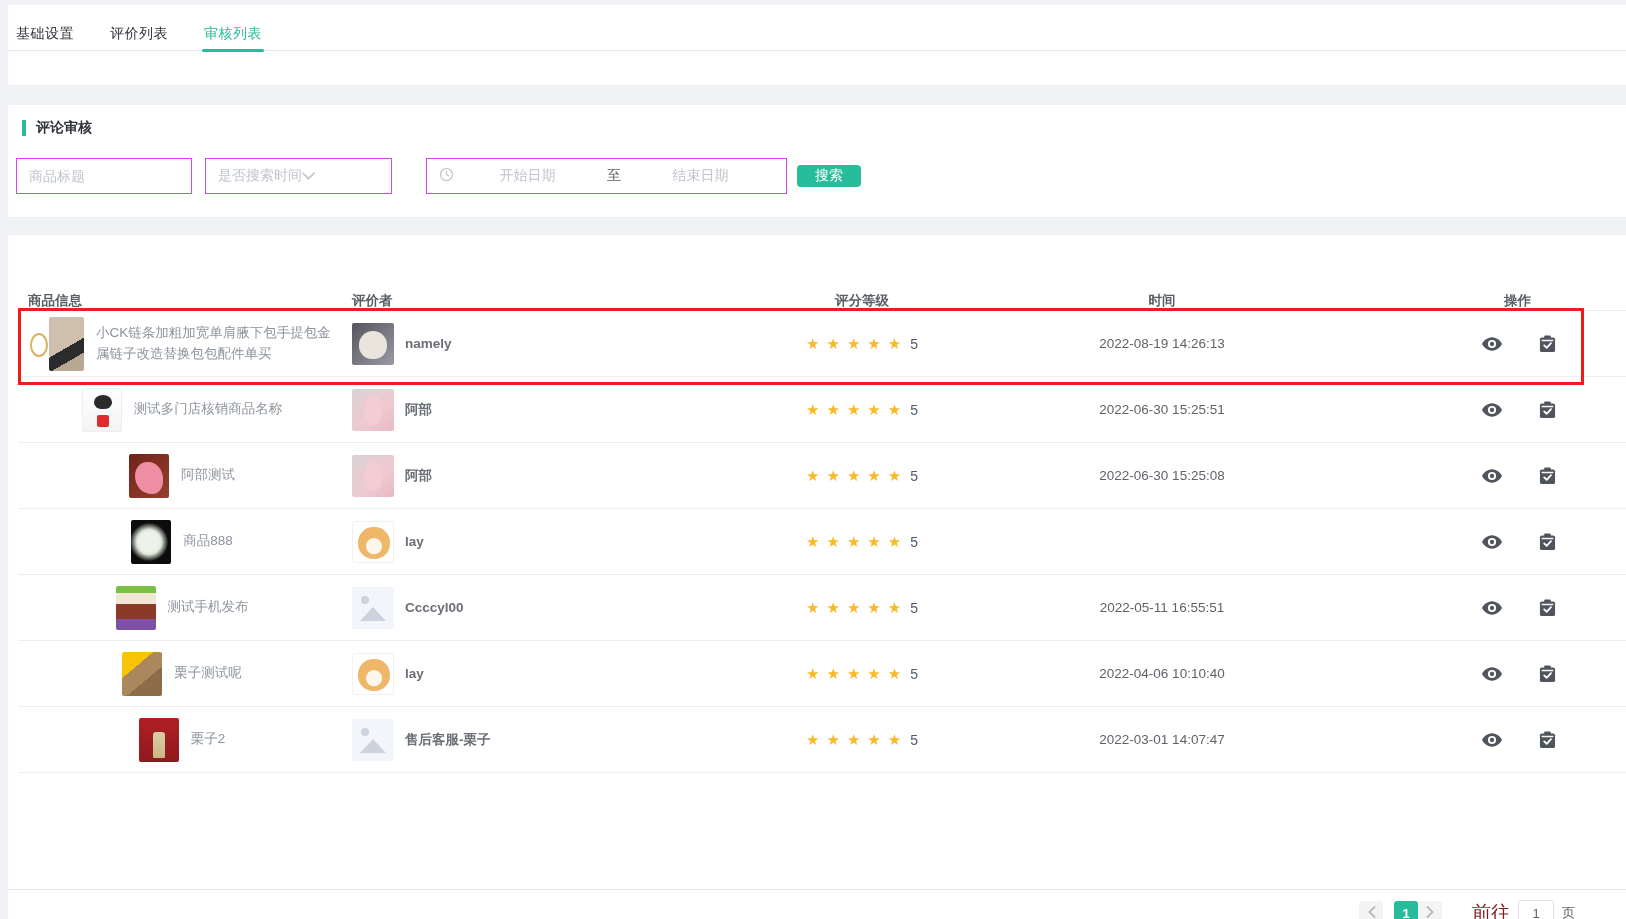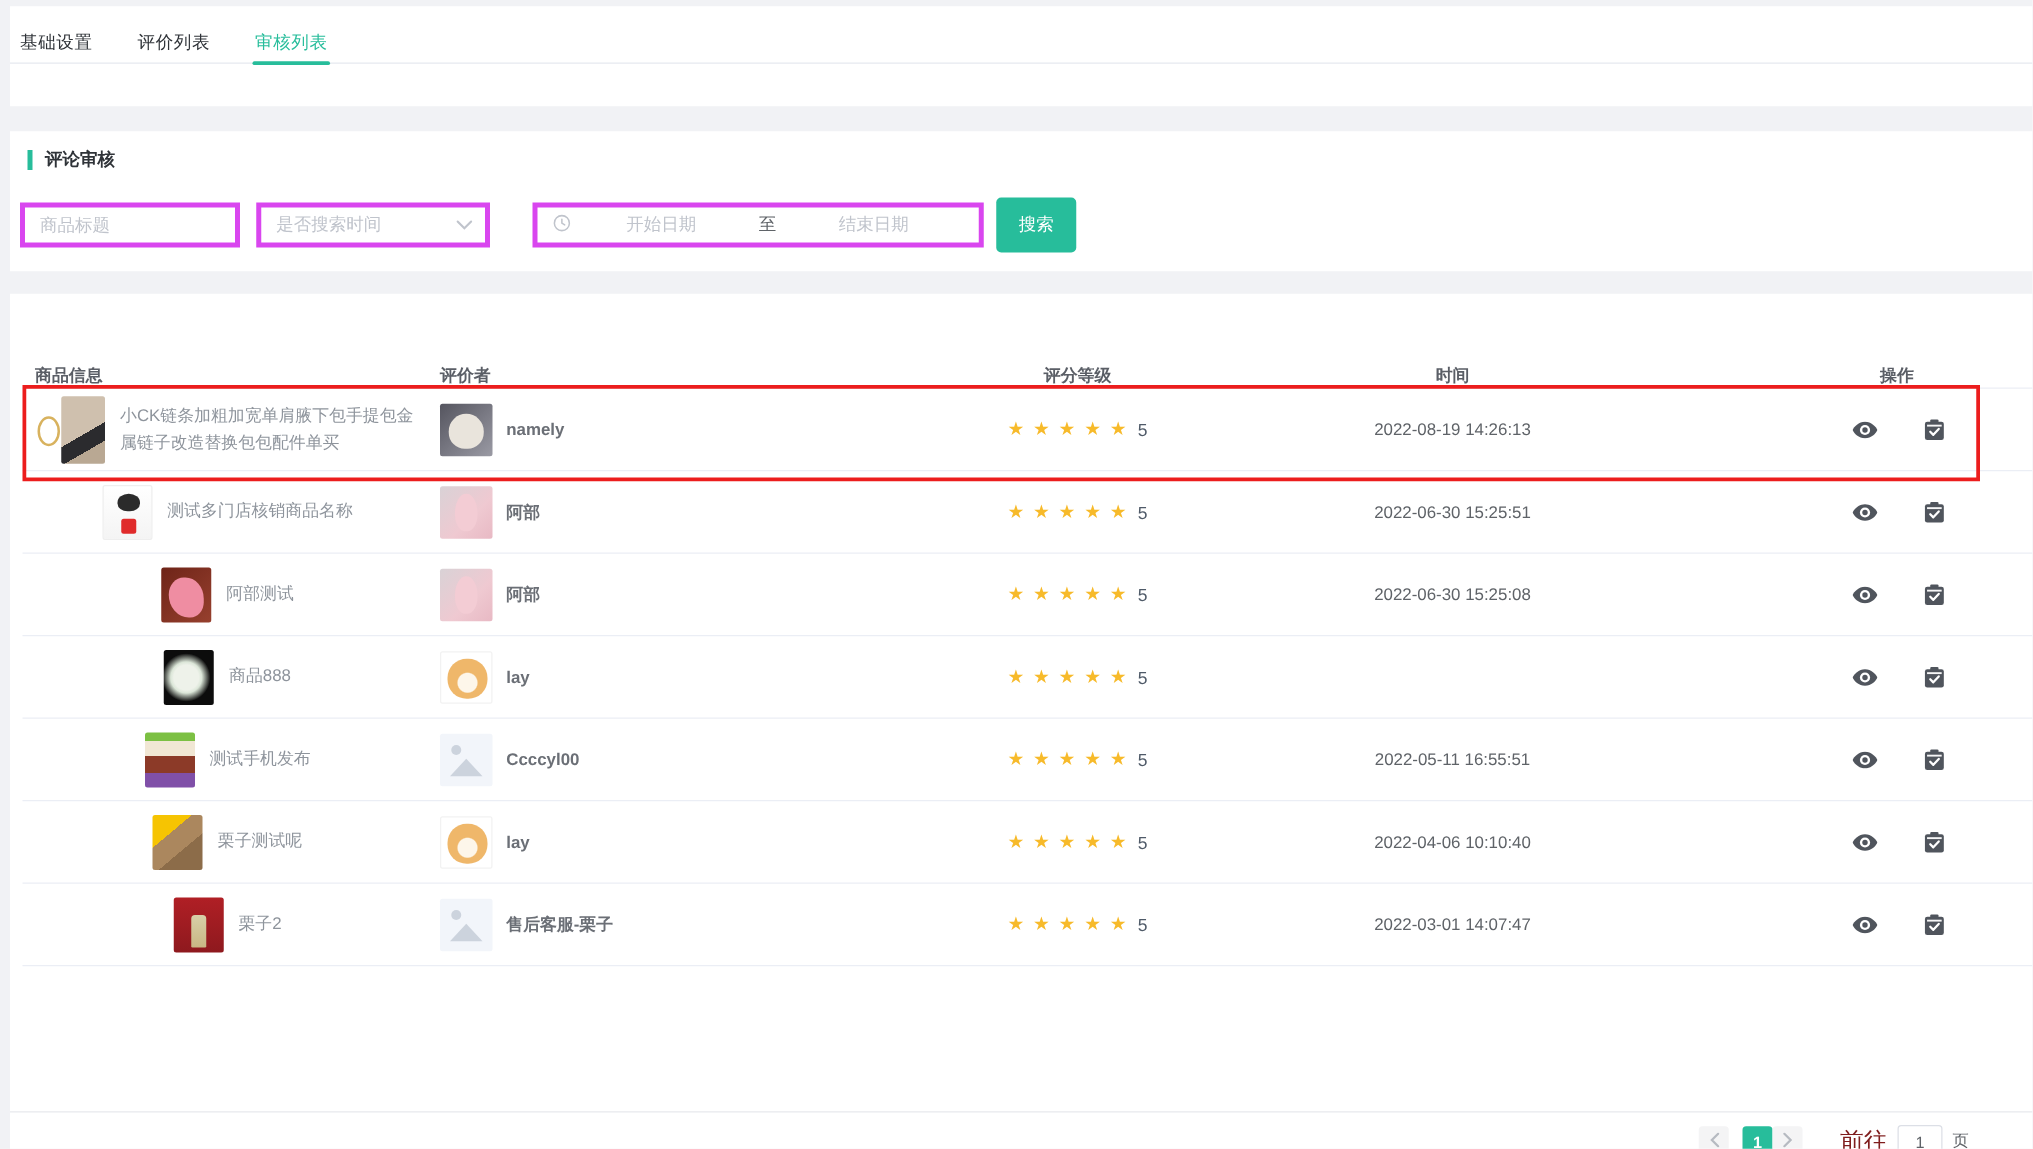--- a/index.html
+++ b/index.html
@@ -16,32 +16,32 @@
   .tab.active { color:#27bd9b; }
   .tab.active::after { content:""; position:absolute; left:-2px; right:-2px; bottom:-2px;
     height:3px; border-radius:2px; background:#27bd9b; }
 
   
   .filter-card { margin:20px 0 0 8px; background:#fff; height:112px; padding:14px 0 0 8px; }
   .section-title { display:flex; align-items:center; gap:10px; margin-left:6px; }
   .section-title .bar { width:4px; height:16px; background:#27bd9b; }
   .section-title .txt { font-size:14px; font-weight:bold; color:#2f3338; }
   .filter-row { display:flex; align-items:center; margin-top:21px; }
-  .fbox { height:36px; border:4px solid #d946ef; border-radius:0; background:#fff;
+  .fbox { height:36px; border:1px solid #d946ef; border-radius:0; background:#fff;
     display:flex; align-items:center; font-size:14px; color:#c0c4cc; }
   .f-input { width:176px; padding:0 12px; }
   .f-input input { border:none; outline:none; width:100%; font-size:14px; color:#5f6368;
     font-family:inherit; }
   .f-input input::placeholder { color:#c0c4cc; }
   .f-select { width:187px; margin-left:13px; padding:0 10px 0 12px;
-    justify-content:space-between; cursor:pointer; }
+    cursor:pointer; }
   .f-date { width:361px; margin-left:34px; padding:0 12px; }
   .f-date .dph { flex:1; text-align:center; cursor:text; }
   .f-date .to { color:#5f6368; padding:0 6px; }
-  .btn-search { margin-left:10px; width:64px; height:44px; background:#27bd9b;
+  .btn-search { margin-left:10px; width:64px; height:22px; background:#27bd9b;
     border:none; border-radius:4px; color:#fff; font-size:14px; cursor:pointer;
     font-family:inherit; }
 
   
   .table-card { margin:18px 0 0 8px; background:#fff; height:654px; padding-left:10px; }
   .thead { display:flex; align-items:flex-end; height:76px; 
     border-bottom:1px solid #ebeef5; font-size:13.5px; color:#5a5e66; font-weight:bold; }
   .hc { flex:none; }
   .h-product { width:334px; padding-left:10px; }
   .h-reviewer { width:430px; }

